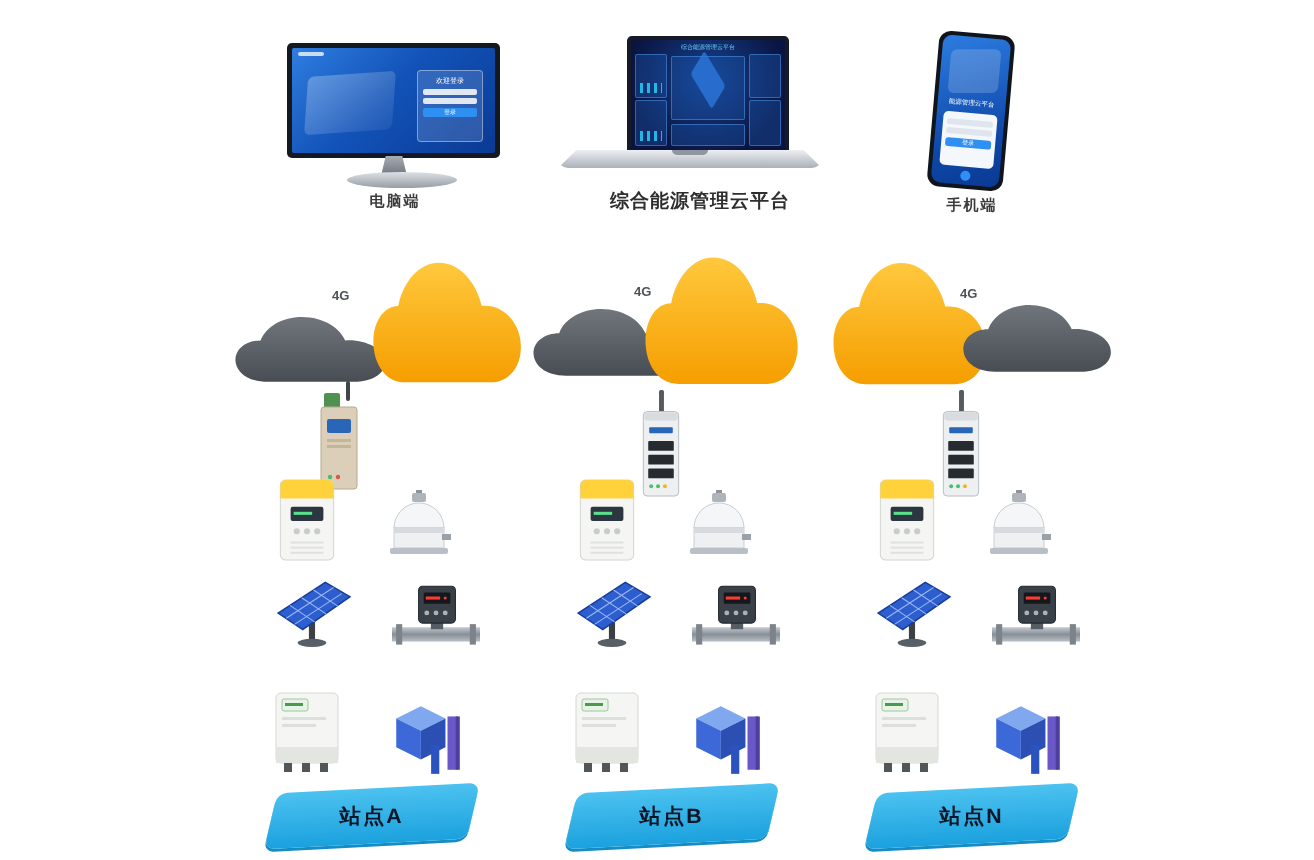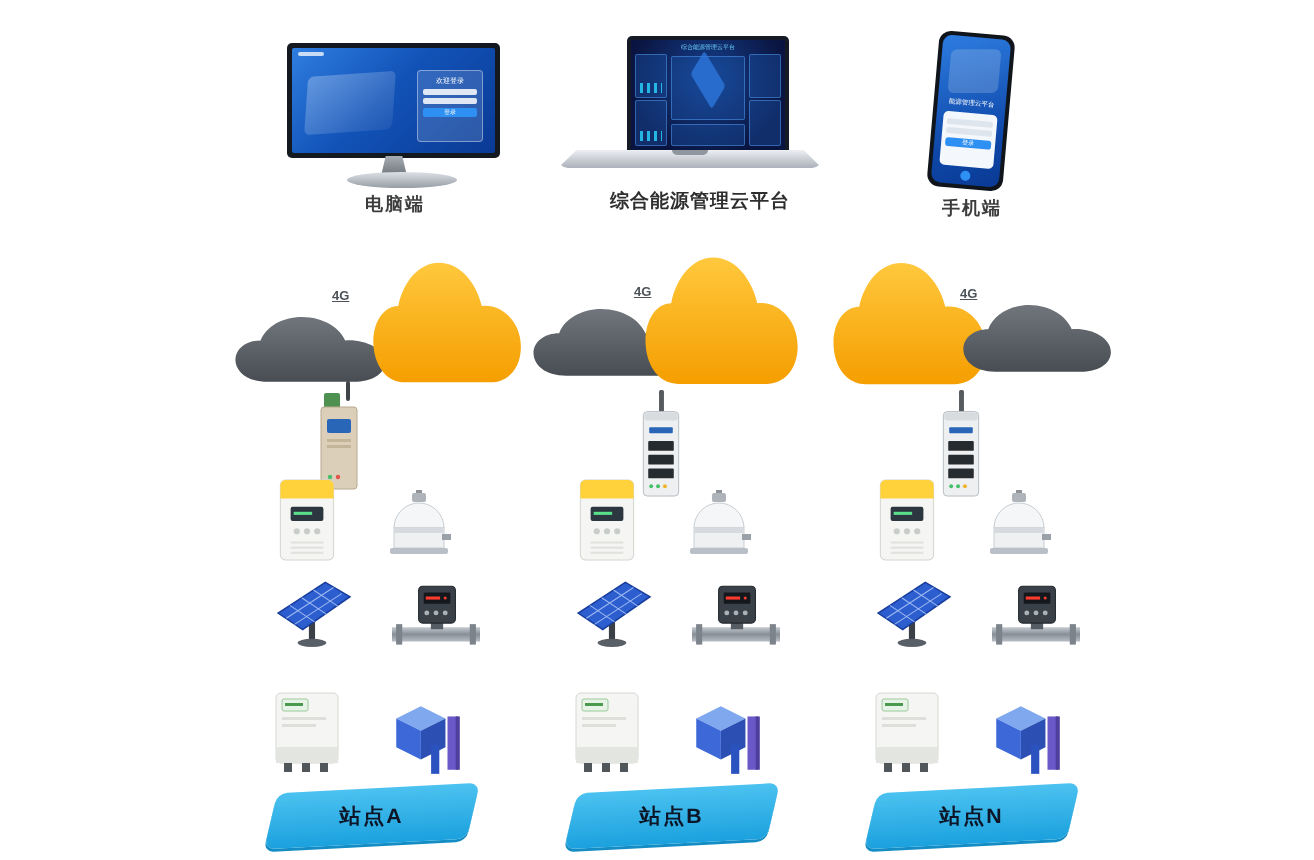--- a/index.html
+++ b/index.html
@@ -1,20 +1,20 @@
 <!DOCTYPE html>
 <html><head>
 <meta charset="utf-8">
 <style>
   html,body{margin:0;padding:0;background:#fff;}
   .canvas{position:relative;width:1314px;height:860px;background:#ffffff;overflow:hidden;
           font-family:"Liberation Sans",sans-serif;}
 
   
-  .cap{position:absolute;text-align:center;color:#3c3c3c;font-size:18px;font-weight:600;letter-spacing:2px;}
+  .cap{position:absolute;text-align:center;color:#3c3c3c;font-size:15px;font-weight:600;letter-spacing:2px;}
   .cap-laptop{font-size:19px;font-weight:700;color:#2e2e2e;letter-spacing:1px;}
 
   
   .monitor-screen{position:absolute;left:287px;top:43px;width:213px;height:115px;
     background:#14181f;border-radius:5px;padding:5px;box-sizing:border-box;}
   .m-display{position:relative;width:100%;height:100%;border-radius:2px;overflow:hidden;
     background:linear-gradient(135deg,#2f7de0 0%,#1253b8 45%,#0a3a94 100%);}
   .m-brand{position:absolute;left:6px;top:4px;width:26px;height:4px;background:rgba(255,255,255,.75);border-radius:2px;}
   .m-illus{position:absolute;left:14px;top:26px;width:88px;height:58px;border-radius:6px;
     background:linear-gradient(145deg,rgba(255,255,255,.28),rgba(255,255,255,.06));
@@ -57,21 +57,21 @@
   .p-card{position:absolute;left:7px;right:7px;top:76px;height:54px;background:#f4f7fb;border-radius:5px;
     padding:4px 0;box-sizing:border-box;}
   .p-input{height:6px;background:#dfe5ec;border-radius:2px;margin:3px 4px;}
   .p-btn{height:9px;background:#2e90f2;border-radius:3px;color:#fff;font-size:6px;text-align:center;
     line-height:9px;margin:4px 4px 0;}
   .p-dot{position:absolute;bottom:4px;left:50%;margin-left:-5px;width:10px;height:10px;border-radius:50%;background:#2e90f2;}
 
   
   .cluster{position:absolute;width:300px;height:155px;}
   .cloud{position:absolute;}
-  .net-label{position:absolute;font-size:13px;font-weight:700;color:#4c5257;text-decoration:underline;}
+  .net-label{position:absolute;font-size:13px;font-weight:700;color:#4c5257;}
 
   
   .dev{position:absolute;}
   .site{position:absolute;top:470px;width:240px;height:385px;}
   .site .d-controller{left:32px;top:8px;width:58px;height:84px;}
   .site .d-pump{left:140px;top:20px;width:66px;height:66px;}
   .site .d-solar{left:28px;top:100px;width:78px;height:78px;}
   .site .d-flow{left:146px;top:110px;width:88px;height:76px;}
   .site .d-inverter{left:26px;top:220px;width:70px;height:88px;}
   .site .d-tank{left:140px;top:232px;width:82px;height:74px;}

